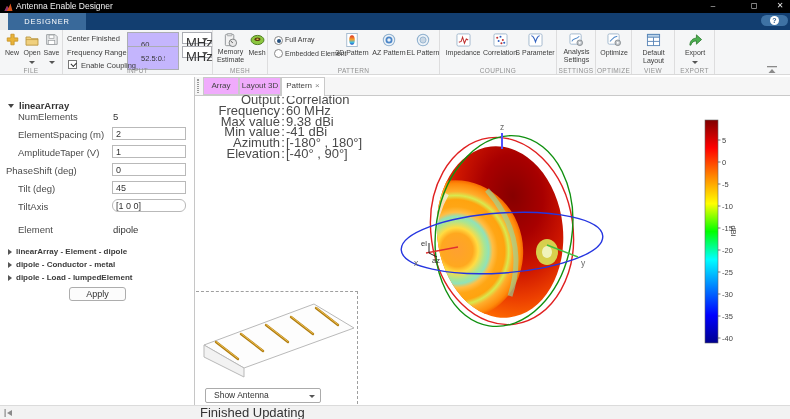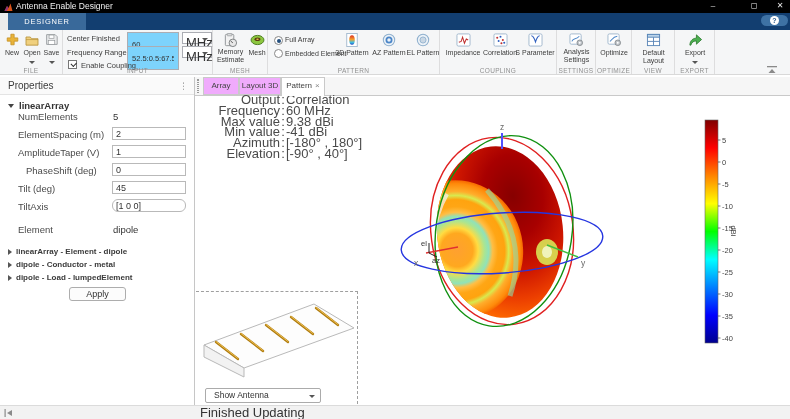--- a/index.html
+++ b/index.html
@@ -12,21 +12,21 @@
 #band-corner{left:0;top:13px;width:8px;height:17px;background:#EBEBEB}
 #designer-tab{left:8px;top:13px;width:78px;height:17px;background:#39699A;color:#fff;font-size:7.5px;letter-spacing:.8px;text-align:center;line-height:17px}
 #help-pill{left:761px;top:15px;width:27px;height:11px;background:#3E72A4;border-radius:6px}
 #help-circle{left:770px;top:16px;width:9px;height:9px;background:#fff;border-radius:50%;font-size:7px;font-weight:bold;color:#2D5E8F;text-align:center;line-height:9px}
 #ribbon{left:0;top:30px;width:790px;height:45px;background:#F5F6F7;border-bottom:1px solid #D9D9D9}
 .sec{position:absolute;top:0;height:44px;border-right:1px solid #DDDDDE}
 .sec-name{position:absolute;bottom:0;width:100%;text-align:center;font-size:6.5px;color:#909090;letter-spacing:.3px}
 .rbtn{position:absolute;top:2px;height:38px;text-align:center}
 .rlabel{position:absolute;left:0;top:17px;width:100%;font-size:7px;color:#3C3C3C;line-height:8px}
 .caret{width:0;height:0;border-left:3px solid transparent;border-right:3px solid transparent;border-top:3.5px solid #555;position:absolute}
-.ifield{position:absolute;border:1px solid #ABADB3;background:#7dd3fc;font-size:7.5px;color:#333;padding:0 4px;height:24px;font-family:"Liberation Sans",sans-serif}
+.ifield{position:absolute;border:1px solid #ABADB3;background:#c4b5fd;font-size:7.5px;color:#333;padding:0 13px;height:24px;font-family:"Liberation Sans",sans-serif}
 .unitbox{position:absolute;border:1px solid #ABADB3;background:#fff;height:12px;font-size:13px;color:#333}
 .ilab{position:absolute;font-size:7.5px;color:#3C3C3C}
 .cbox{position:absolute;width:9px;height:9px;border:1px solid #777;background:#fff}
 .cbox::after{content:'';position:absolute;left:1.5px;top:1px;width:4px;height:2.5px;border-left:1.5px solid #2A2A2A;border-bottom:1.5px solid #2A2A2A;transform:rotate(-45deg)}
 .radio{position:absolute;width:9px;height:9px;border:1px solid #888;border-radius:50%;background:#fff}
 .radio.sel::after{content:'';position:absolute;left:2px;top:2px;width:4px;height:4px;border-radius:50%;background:#234F7E}
 .rdlab{position:absolute;font-size:7px;color:#3C3C3C}
 #panel{left:0;top:77px;width:195px;height:328px;background:#fff;border-right:1px solid #C6C6C6}
 #panel-header{left:0;top:0;width:194px;height:18px;background:#FAFAFA;border-bottom:1px solid #E4E4E4}
 #panel-title{left:8px;top:0;line-height:18px;font-size:10px;color:#3C3C3C}
@@ -255,37 +255,33 @@
     <div class="sec-name">EXPORT</div>
   </div>
 
   <svg class="abs" style="left:766px;top:36px" width="12" height="8" viewBox="0 0 12 8">
     <rect x="1" y="0" width="10" height="1.3" fill="#8A8A8A"></rect>
     <polygon points="6,3 9.5,7 2.5,7" fill="#8A8A8A"></polygon>
   </svg>
 </div>
 
 <div class="abs" id="panel">
-  <div class="abs" id="panel-header">
-    <div class="abs" id="panel-title">Properties</div>
-    <div class="abs" id="panel-dots">⋮</div>
-  </div>
   <div class="pgroup-caret" style="left:8px;top:27px"></div>
   <div class="plab" style="left:19px;top:23px;font-weight:bold;color:#333">linearArray</div>
 
   <div class="plab" style="left:18px;top:34px">NumElements</div>
   <div class="pval" style="left:113px;top:34px">5</div>
 
   <div class="plab" style="left:18px;top:52px">ElementSpacing (m)</div>
   <input class="pinput" style="left: 112px; top: 50px;" value="2">
 
   <div class="plab" style="left:18px;top:70px">AmplitudeTaper (V)</div>
   <input class="pinput" style="left: 112px; top: 68px;" value="1">
 
-  <div class="plab" style="left:26px;top:88px">PhaseShift (deg)</div>
+  <div class="plab" style="left:6px;top:88px">PhaseShift (deg)</div>
   <input class="pinput" style="left: 112px; top: 86px;" value="0">
 
   <div class="plab" style="left:18px;top:106px">Tilt (deg)</div>
   <input class="pinput" style="left: 112px; top: 104px;" value="45">
 
   <div class="plab" style="left:18px;top:124px">TiltAxis</div>
   <input class="pinput" style="left: 112px; top: 122px; border-radius: 6px;" value="[1 0 0]">
 
   <div class="plab" style="left:18px;top:147px">Element</div>
   <div class="pval" style="left:113px;top:147px">dipole</div>
@@ -329,21 +325,21 @@
       <span class="ival">-41 dBi</span>
     </div>
   <div class="pirow">
       <span class="ilbl">Azimuth</span>
       <span class="isep">:</span>
       <span class="ival">[-180° , 180°]</span>
     </div>
   <div class="pirow">
       <span class="ilbl">Elevation</span>
       <span class="isep">:</span>
-      <span class="ival">[-90° , 40°]</span>
+      <span class="ival">[-40° , 90°]</span>
     </div>
 </div>
 
 <svg class="abs" style="left:195px;top:96px" width="595" height="309" viewBox="195 96 595 309">
   <defs>
     <radialGradient id="bodyG" cx="63%" cy="30%" r="80%">
       <stop offset="0" stop-color="#870000"></stop>
         <stop offset="0.3" stop-color="#A80000"></stop>
       <stop offset="0.55" stop-color="#CE1600"></stop>
         <stop offset="0.75" stop-color="#EC3E00"></stop>

